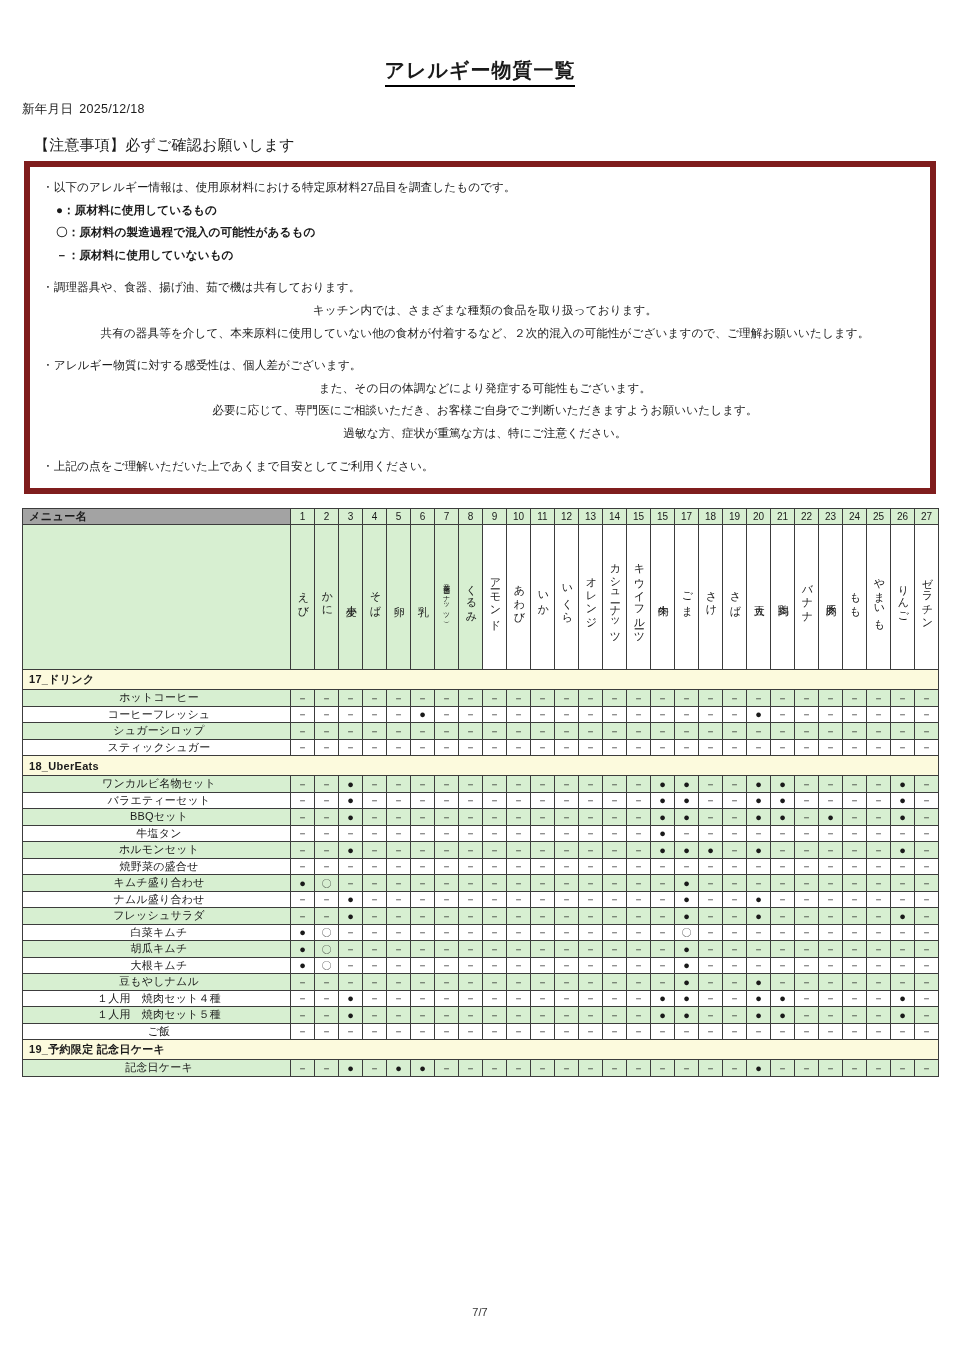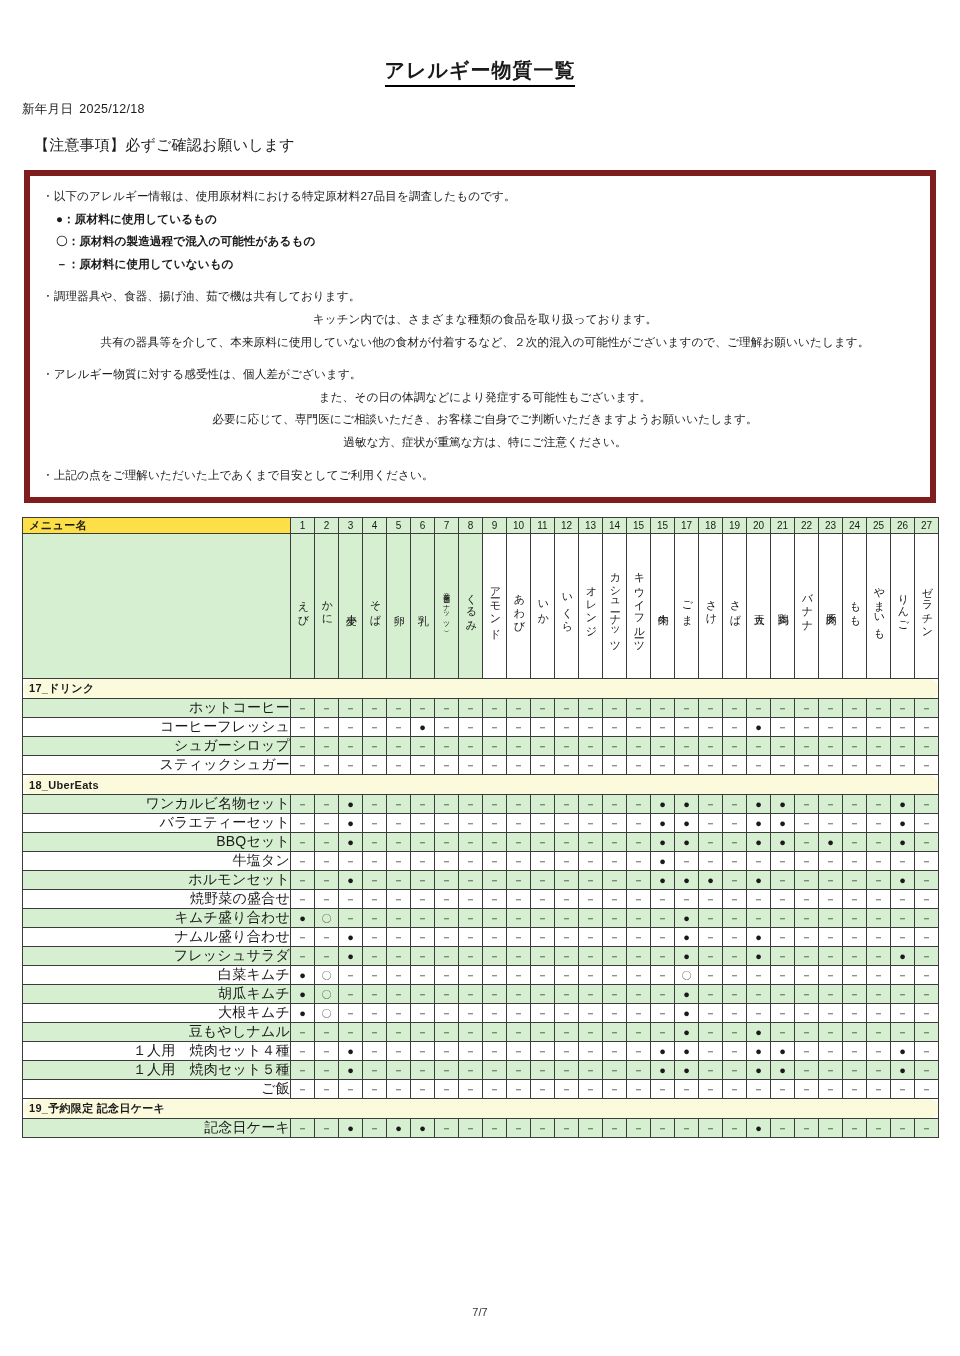--- a/index.html
+++ b/index.html
@@ -42,21 +42,21 @@
     font-size: 12.5px;
     margin-top: 14px;
     padding-right: 16px;
     letter-spacing: 0.3px;
   }
   .date-line .date-label { margin-right: 6px; }
 
   
   .notice-heading {
     font-size: 15px;
-    margin: 18px 0 15px 12px;
+    margin: 18px 0 6px 12px;
     letter-spacing: 0.2px;
   }
   .notice-box {
     border: 6px solid #7f1d1d;
     padding: 9px 12px 11px 12px;
     font-size: 11.6px;
     line-height: 1.95;
     letter-spacing: 0.1px;
     margin: 0 2px;
   }
@@ -84,21 +84,21 @@
 
   
   tr.numrow th {
     background: #d7efd1;
     height: 15px;
     font-size: 10px;
     font-weight: normal;
     line-height: 15px;
   }
   tr.numrow th.menu-name-head {
-    background: #fde047;
+    background: #a3a3a3;
     text-align: left;
     padding-left: 6px;
     font-weight: bold;
     font-size: 11px;
     letter-spacing: 0.5px;
   }
   
   tr.vertrow td {
     height: 140px;
     vertical-align: middle;
@@ -123,28 +123,27 @@
 
   
   tr.section td {
     background: #fcfadd;
     text-align: left;
     font-size: 11px;
     font-weight: bold;
     padding: 2px 0 2px 6px;
     height: 15px;
     letter-spacing: 0.3px;
-    border-radius: 10px;
   }
   
   tr.data td { height: 15.5px; font-size: 11px; }
   tr.data td.name {
-    text-align: right;
+    text-align: center;
     padding-left: 5px;
-    font-size: 14px;
+    font-size: 11px;
     letter-spacing: 0.2px;
     white-space: nowrap;
   }
   tr.data.green td { background: #d7efd1; }
   tr.data.white td { background: #ffffff; }
   .sym-full { font-size: 11px; line-height: 1; }
   .sym-open { font-size: 10px; line-height: 1; }
   .sym-dash { font-size: 11px; line-height: 1; }
 
   

